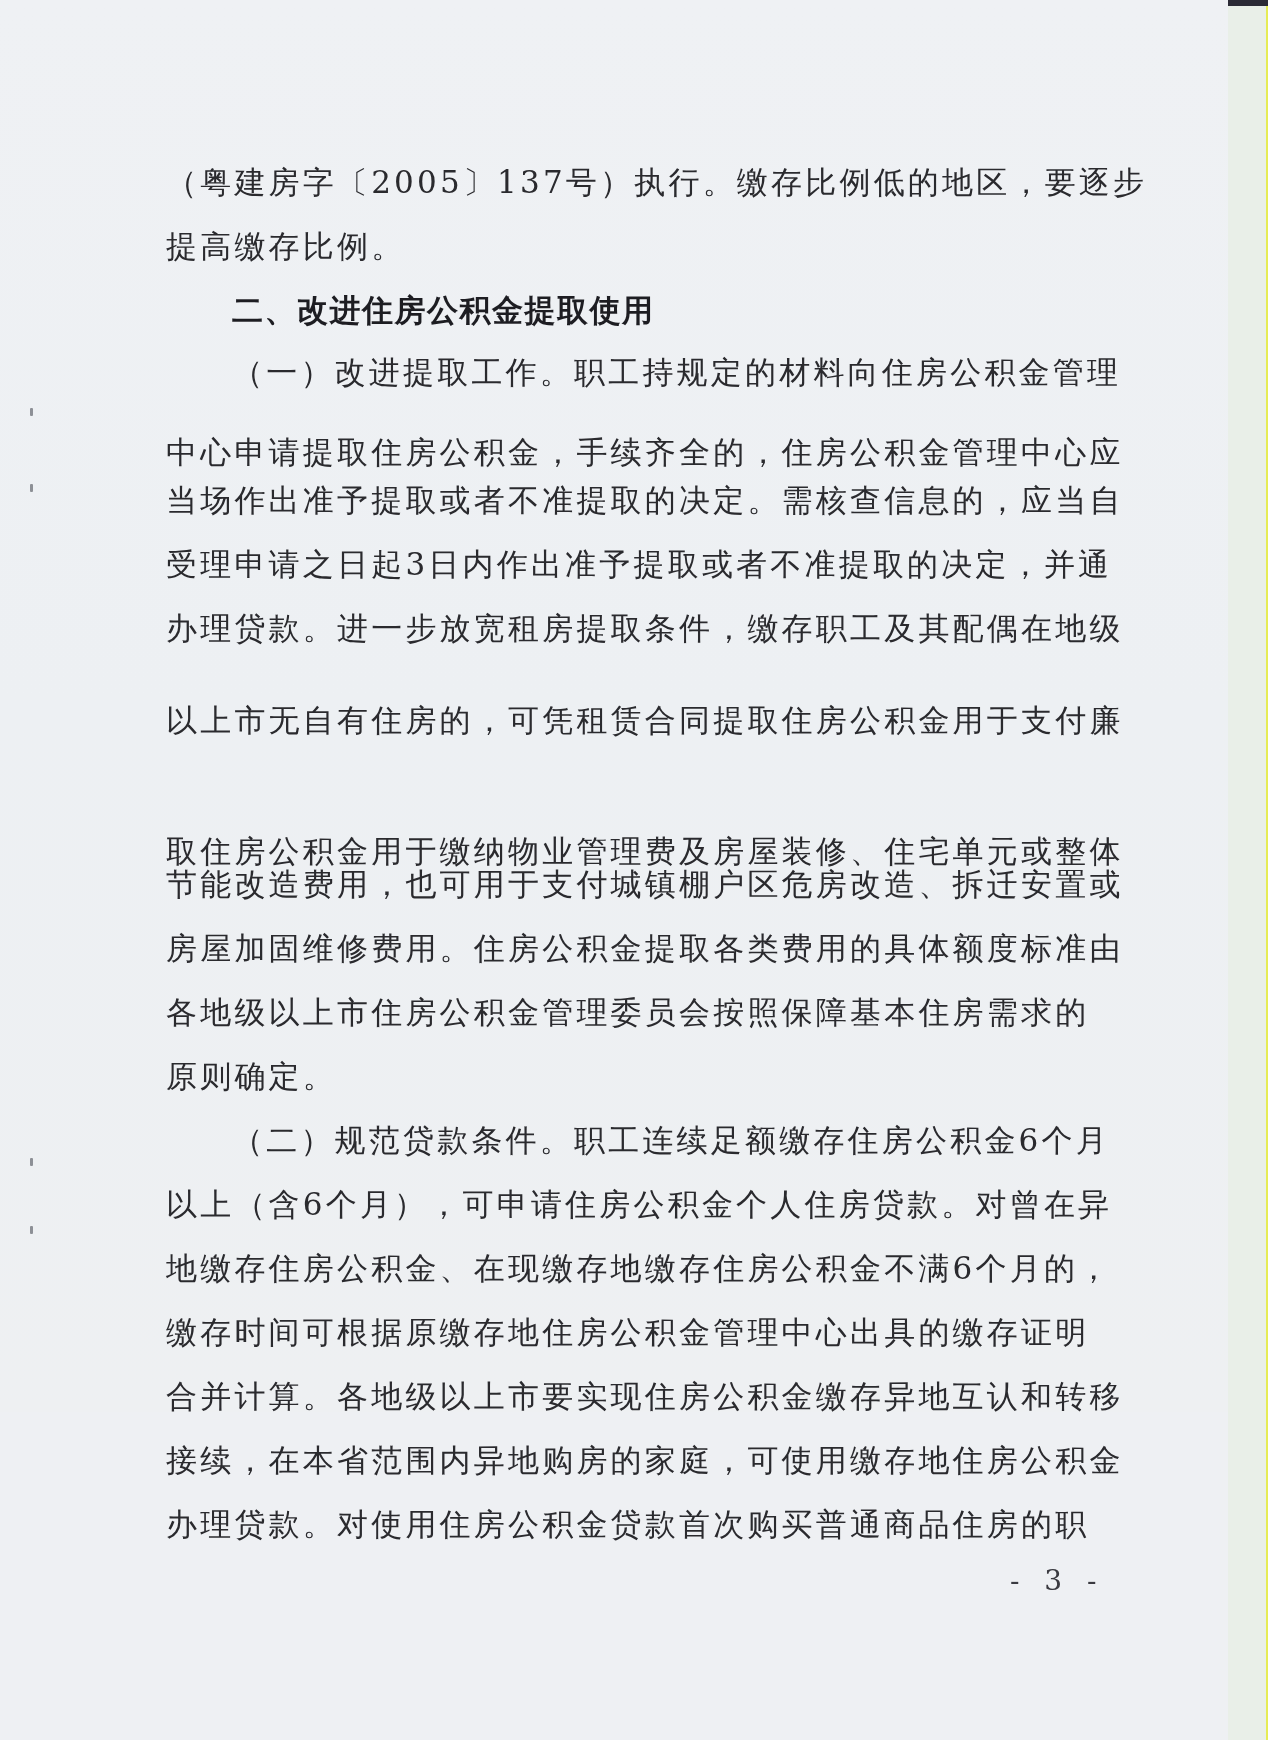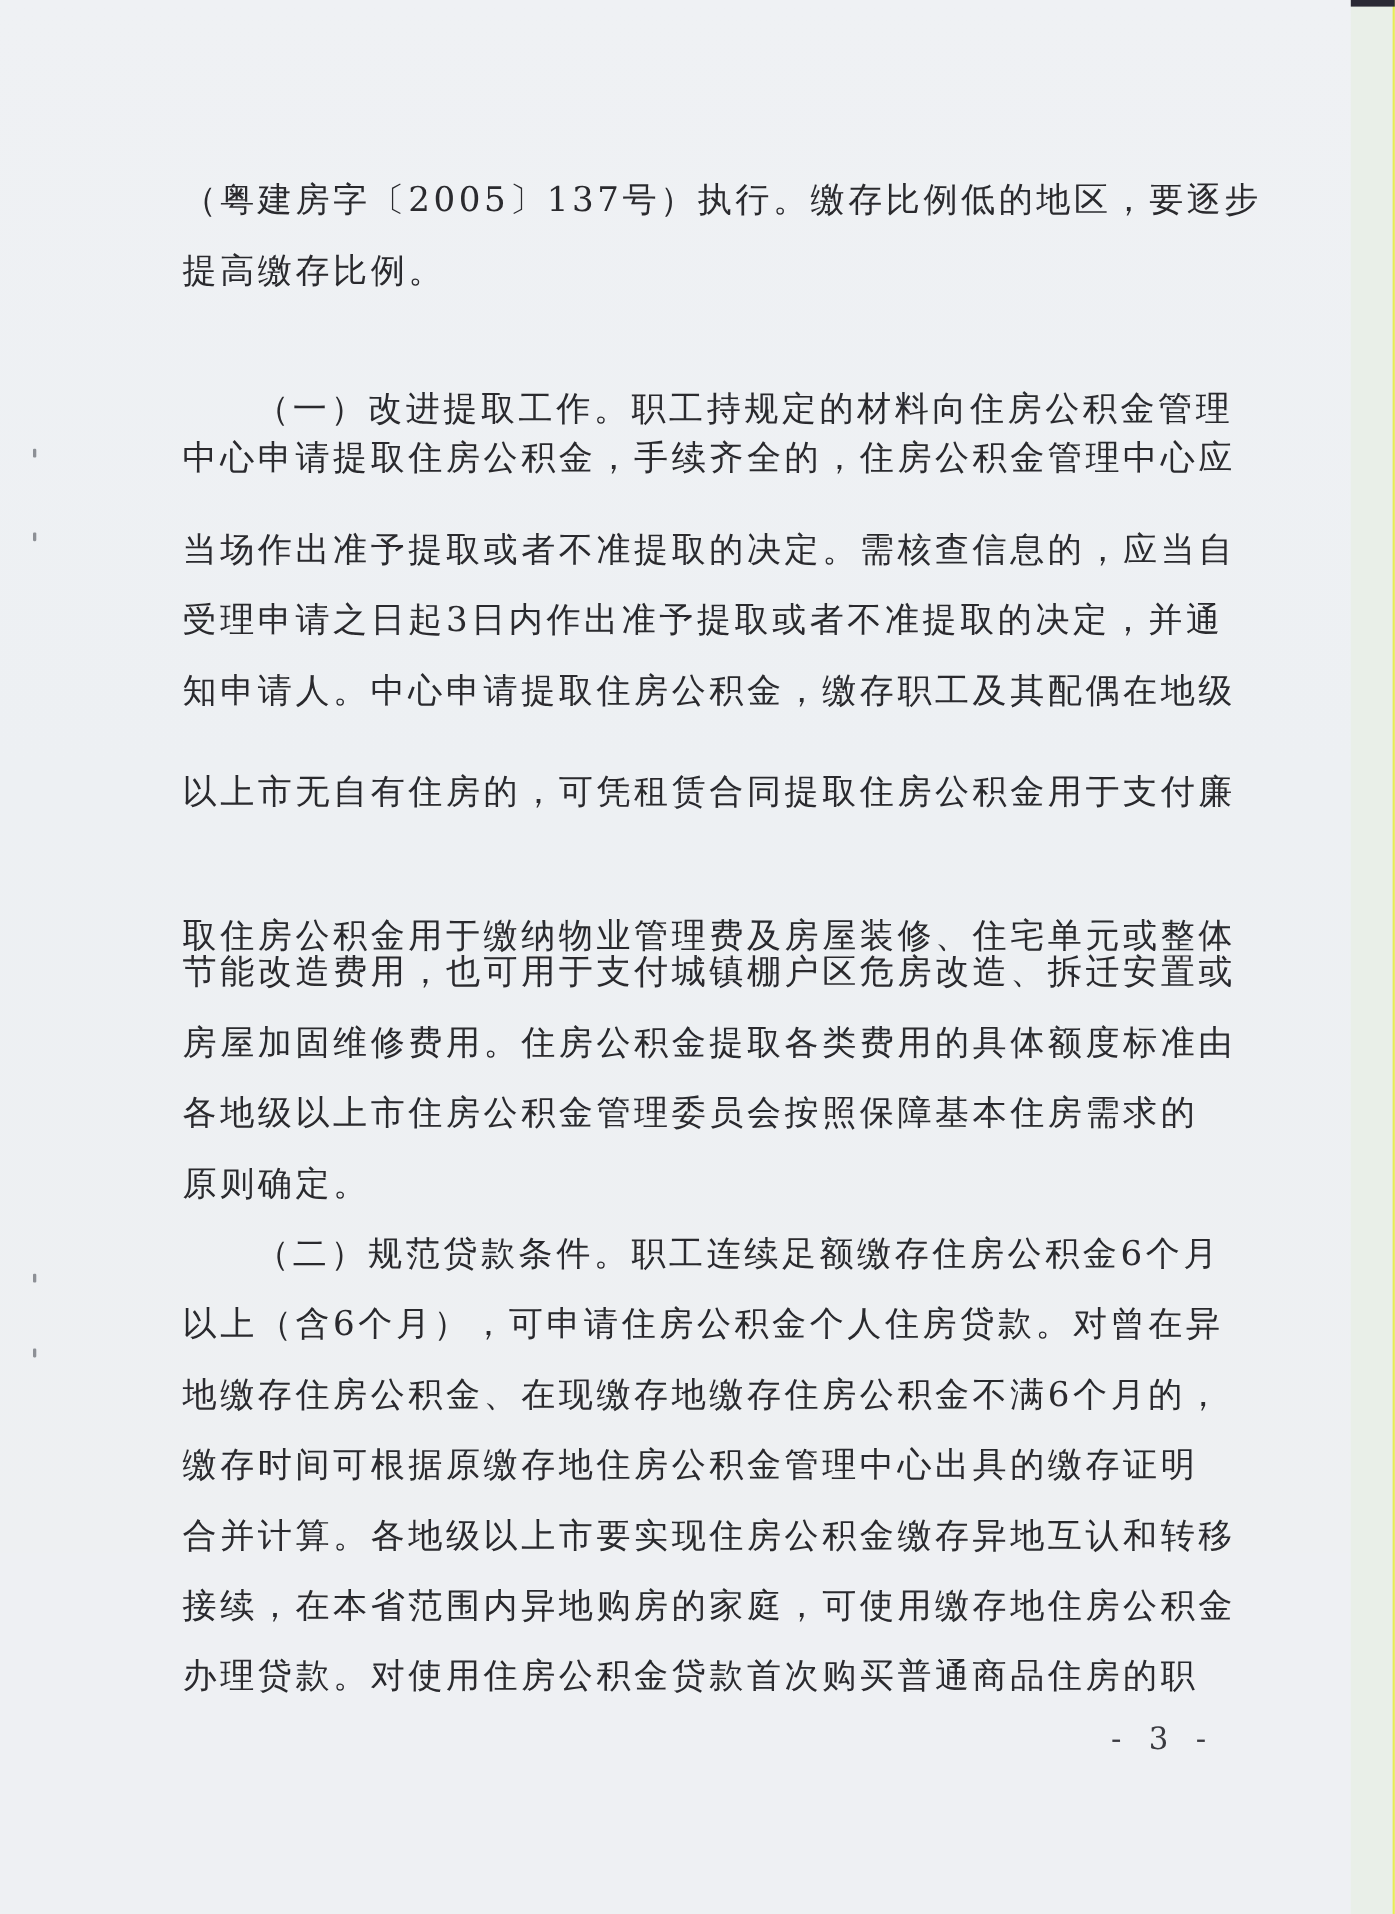--- a/index.html
+++ b/index.html
@@ -85,25 +85,26 @@
 <body>
 
 <div class="scan-page">
   <div class="margin-dot" style="left:30px; top:408px; height:8px;"></div>
   <div class="margin-dot" style="left:30px; top:484px; height:8px;"></div>
   <div class="margin-dot" style="left:30px; top:1158px; height:8px;"></div>
   <div class="margin-dot" style="left:30px; top:1226px; height:8px;"></div>
 
   <div class="text-line" style="top:162px;">（粤建房字〔2005〕137号）执行。缴存比例低的地区，要逐步</div>
   <div class="text-line" style="top:226px;">提高缴存比例。</div>
+  <div class="text-line indent section-heading" style="top:290px;">二、改进住房公积金提取使用</div>
   <div class="text-line indent" style="top:352px;">（一）改进提取工作。职工持规定的材料向住房公积金管理</div>
-  <div class="text-line" style="top:396px;">中心申请提取住房公积金，手续齐全的，住房公积金管理中心应</div>
+  <div class="text-line" style="top:432px;">中心申请提取住房公积金，手续齐全的，住房公积金管理中心应</div>
   <div class="text-line" style="top:480px;">当场作出准予提取或者不准提取的决定。需核查信息的，应当自</div>
   <div class="text-line" style="top:544px;">受理申请之日起3日内作出准予提取或者不准提取的决定，并通</div>
-  <div class="text-line" style="top:608px;">知申请人。中心申请提取住房公积金，缴存职工及其配偶在地级</div>
+  <div class="text-line" style="top:608px;">办理贷款。进一步放宽租房提取条件，缴存职工及其配偶在地级</div>
   <div class="text-line" style="top:672px;margin-top:28px;">以上市无自有住房的，可凭租赁合同提取住房公积金用于支付廉</div>
   <div class="text-line" style="top:831px;">取住房公积金用于缴纳物业管理费及房屋装修、住宅单元或整体</div>
   <div class="text-line" style="top:864px;">节能改造费用，也可用于支付城镇棚户区危房改造、拆迁安置或</div>
   <div class="text-line" style="top:928px;">房屋加固维修费用。住房公积金提取各类费用的具体额度标准由</div>
   <div class="text-line" style="top:992px;">各地级以上市住房公积金管理委员会按照保障基本住房需求的</div>
   <div class="text-line" style="top:1056px;">原则确定。</div>
   <div class="text-line indent" style="top:1120px;text-align:right;">（二）规范贷款条件。职工连续足额缴存住房公积金6个月</div>
   <div class="text-line" style="top:1184px;">以上（含6个月），可申请住房公积金个人住房贷款。对曾在异</div>
   <div class="text-line" style="top:1248px;">地缴存住房公积金、在现缴存地缴存住房公积金不满6个月的，</div>
   <div class="text-line" style="top:1312px;">缴存时间可根据原缴存地住房公积金管理中心出具的缴存证明</div>

